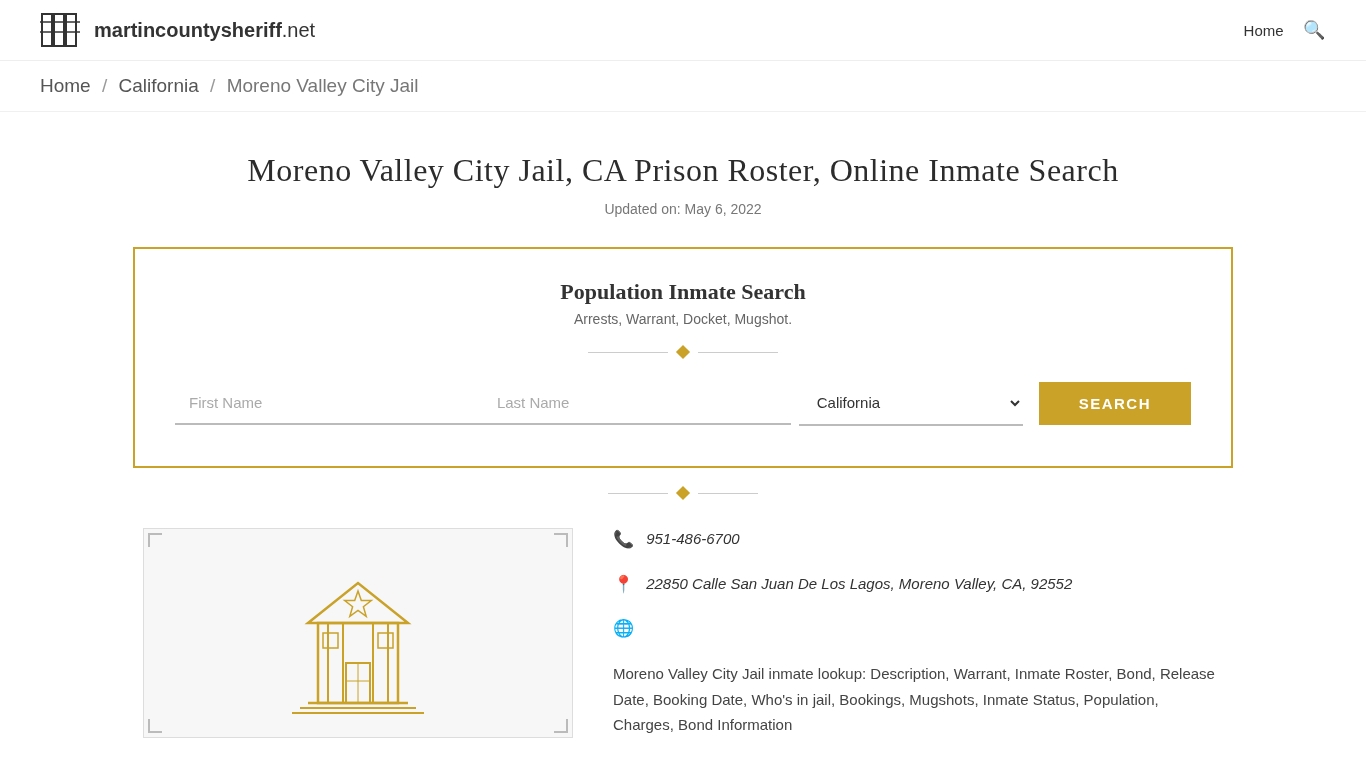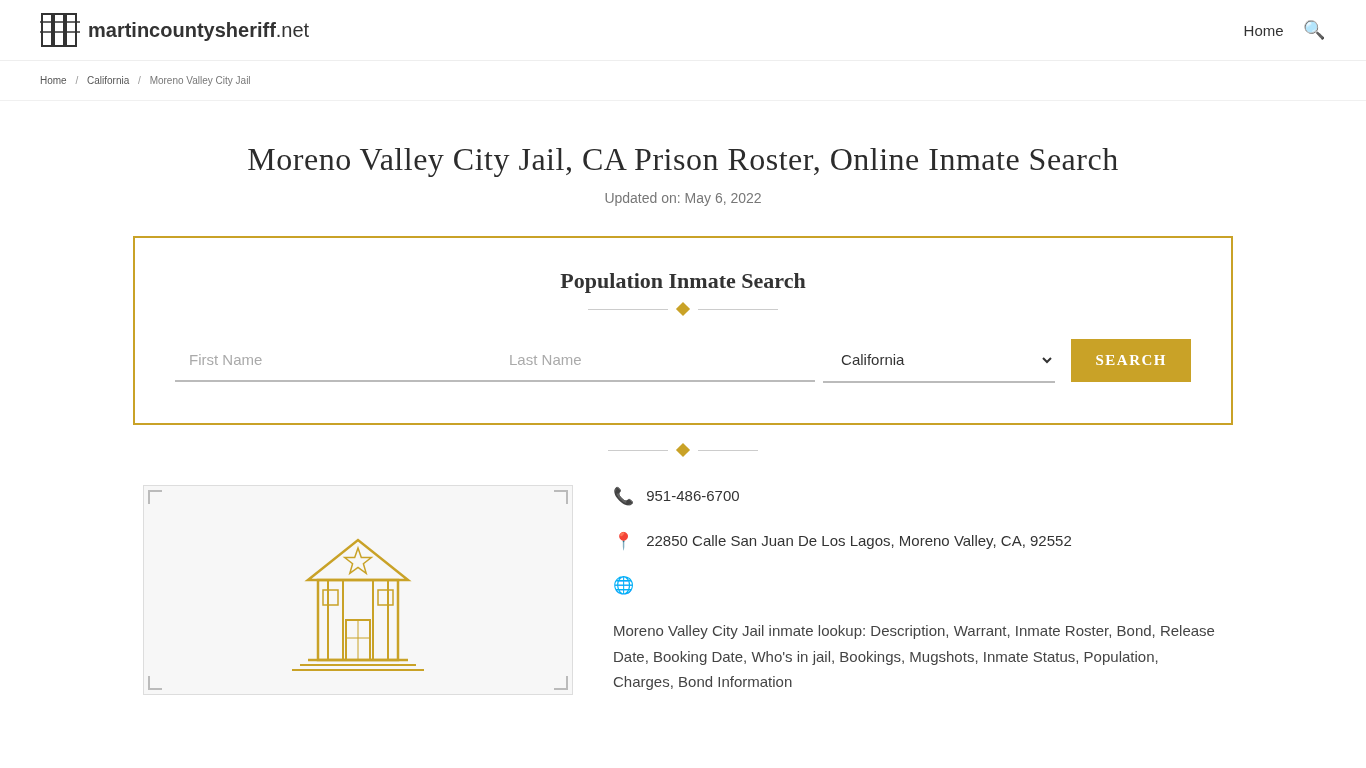--- a/index.html
+++ b/index.html
@@ -10,21 +10,21 @@
       display: flex;
       align-items: center;
       justify-content: space-between;
       padding: 12px 40px;
       border-bottom: 1px solid #eee;
       background: #fff;
     }
     .logo-area {
       display: flex;
       align-items: center;
-      gap: 8px;
+      gap: 14px;
     }
     .logo-icon {
       width: 40px;
       height: 36px;
     }
     .logo-text {
       font-size: 20px;
       color: #333;
       font-family: Arial, sans-serif;
       font-weight: 400;
@@ -49,21 +49,21 @@
       font-size: 18px;
       cursor: pointer;
       background: none;
       border: none;
     }
 
     
     .breadcrumb {
       padding: 14px 40px;
       font-family: Arial, sans-serif;
-      font-size: 10px;
+      font-size: 19px;
       color: #555;
       border-bottom: 1px solid #f0f0f0;
     }
     .breadcrumb a {
       color: #555;
       text-decoration: none;
     }
     .breadcrumb .sep { margin: 0 6px; color: #999; }
     .breadcrumb .current { color: #777; }
 
@@ -189,23 +189,23 @@
       outline: none;
       background: transparent;
       cursor: pointer;
       margin-left: 8px;
     }
 
     .search-btn {
       background: #c9a227;
       color: #fff;
       border: none;
-      padding: 13px 24px;
-      font-size: 15px;
-      font-family: Liberation Serif, serif;
+      padding: 13px 40px;
+      font-size: 15px;
+      font-family: Liberation Sans, sans-serif;
       font-weight: 700;
       letter-spacing: 1.5px;
       cursor: pointer;
       margin-left: 16px;
       white-space: nowrap;
     }
 
     
     .below-divider {
       display: flex;
@@ -280,20 +280,21 @@
     .detail-icon {
       color: #c9a227;
       font-size: 17px;
       margin-top: 1px;
       flex-shrink: 0;
     }
     .detail-text {
       font-size: 15px;
       color: #333;
       line-height: 1.5;
+      font-style: italic;
     }
     .detail-link {
       color: #c9a227;
       text-decoration: none;
     }
     .detail-description {
       font-size: 15px;
       color: #444;
       line-height: 1.7;
       font-family: Arial, sans-serif;
@@ -334,20 +335,21 @@
   <h1 class="page-title">Moreno Valley City Jail, CA Prison Roster, Online Inmate Search</h1>
   <p class="updated-date">Updated on: May 6, 2022</p>
 </div>
 
 <div style="padding: 0 40px;">
   <div class="search-container">
     <div class="corner-tr"></div>
     <div class="corner-bl"></div>
 
     <h2 class="search-heading">Population Inmate Search</h2>
+    <p class="search-subheading">Arrests, Warrant, Docket, Mugshot.</p>
 
     <div class="diamond-divider">
       <div class="line"></div>
       <div class="diamond"></div>
       <div class="line"></div>
     </div>
 
     <div class="search-form">
       <input type="text" placeholder="First Name" style="">
       <input type="text" placeholder="Last Name" style="">

